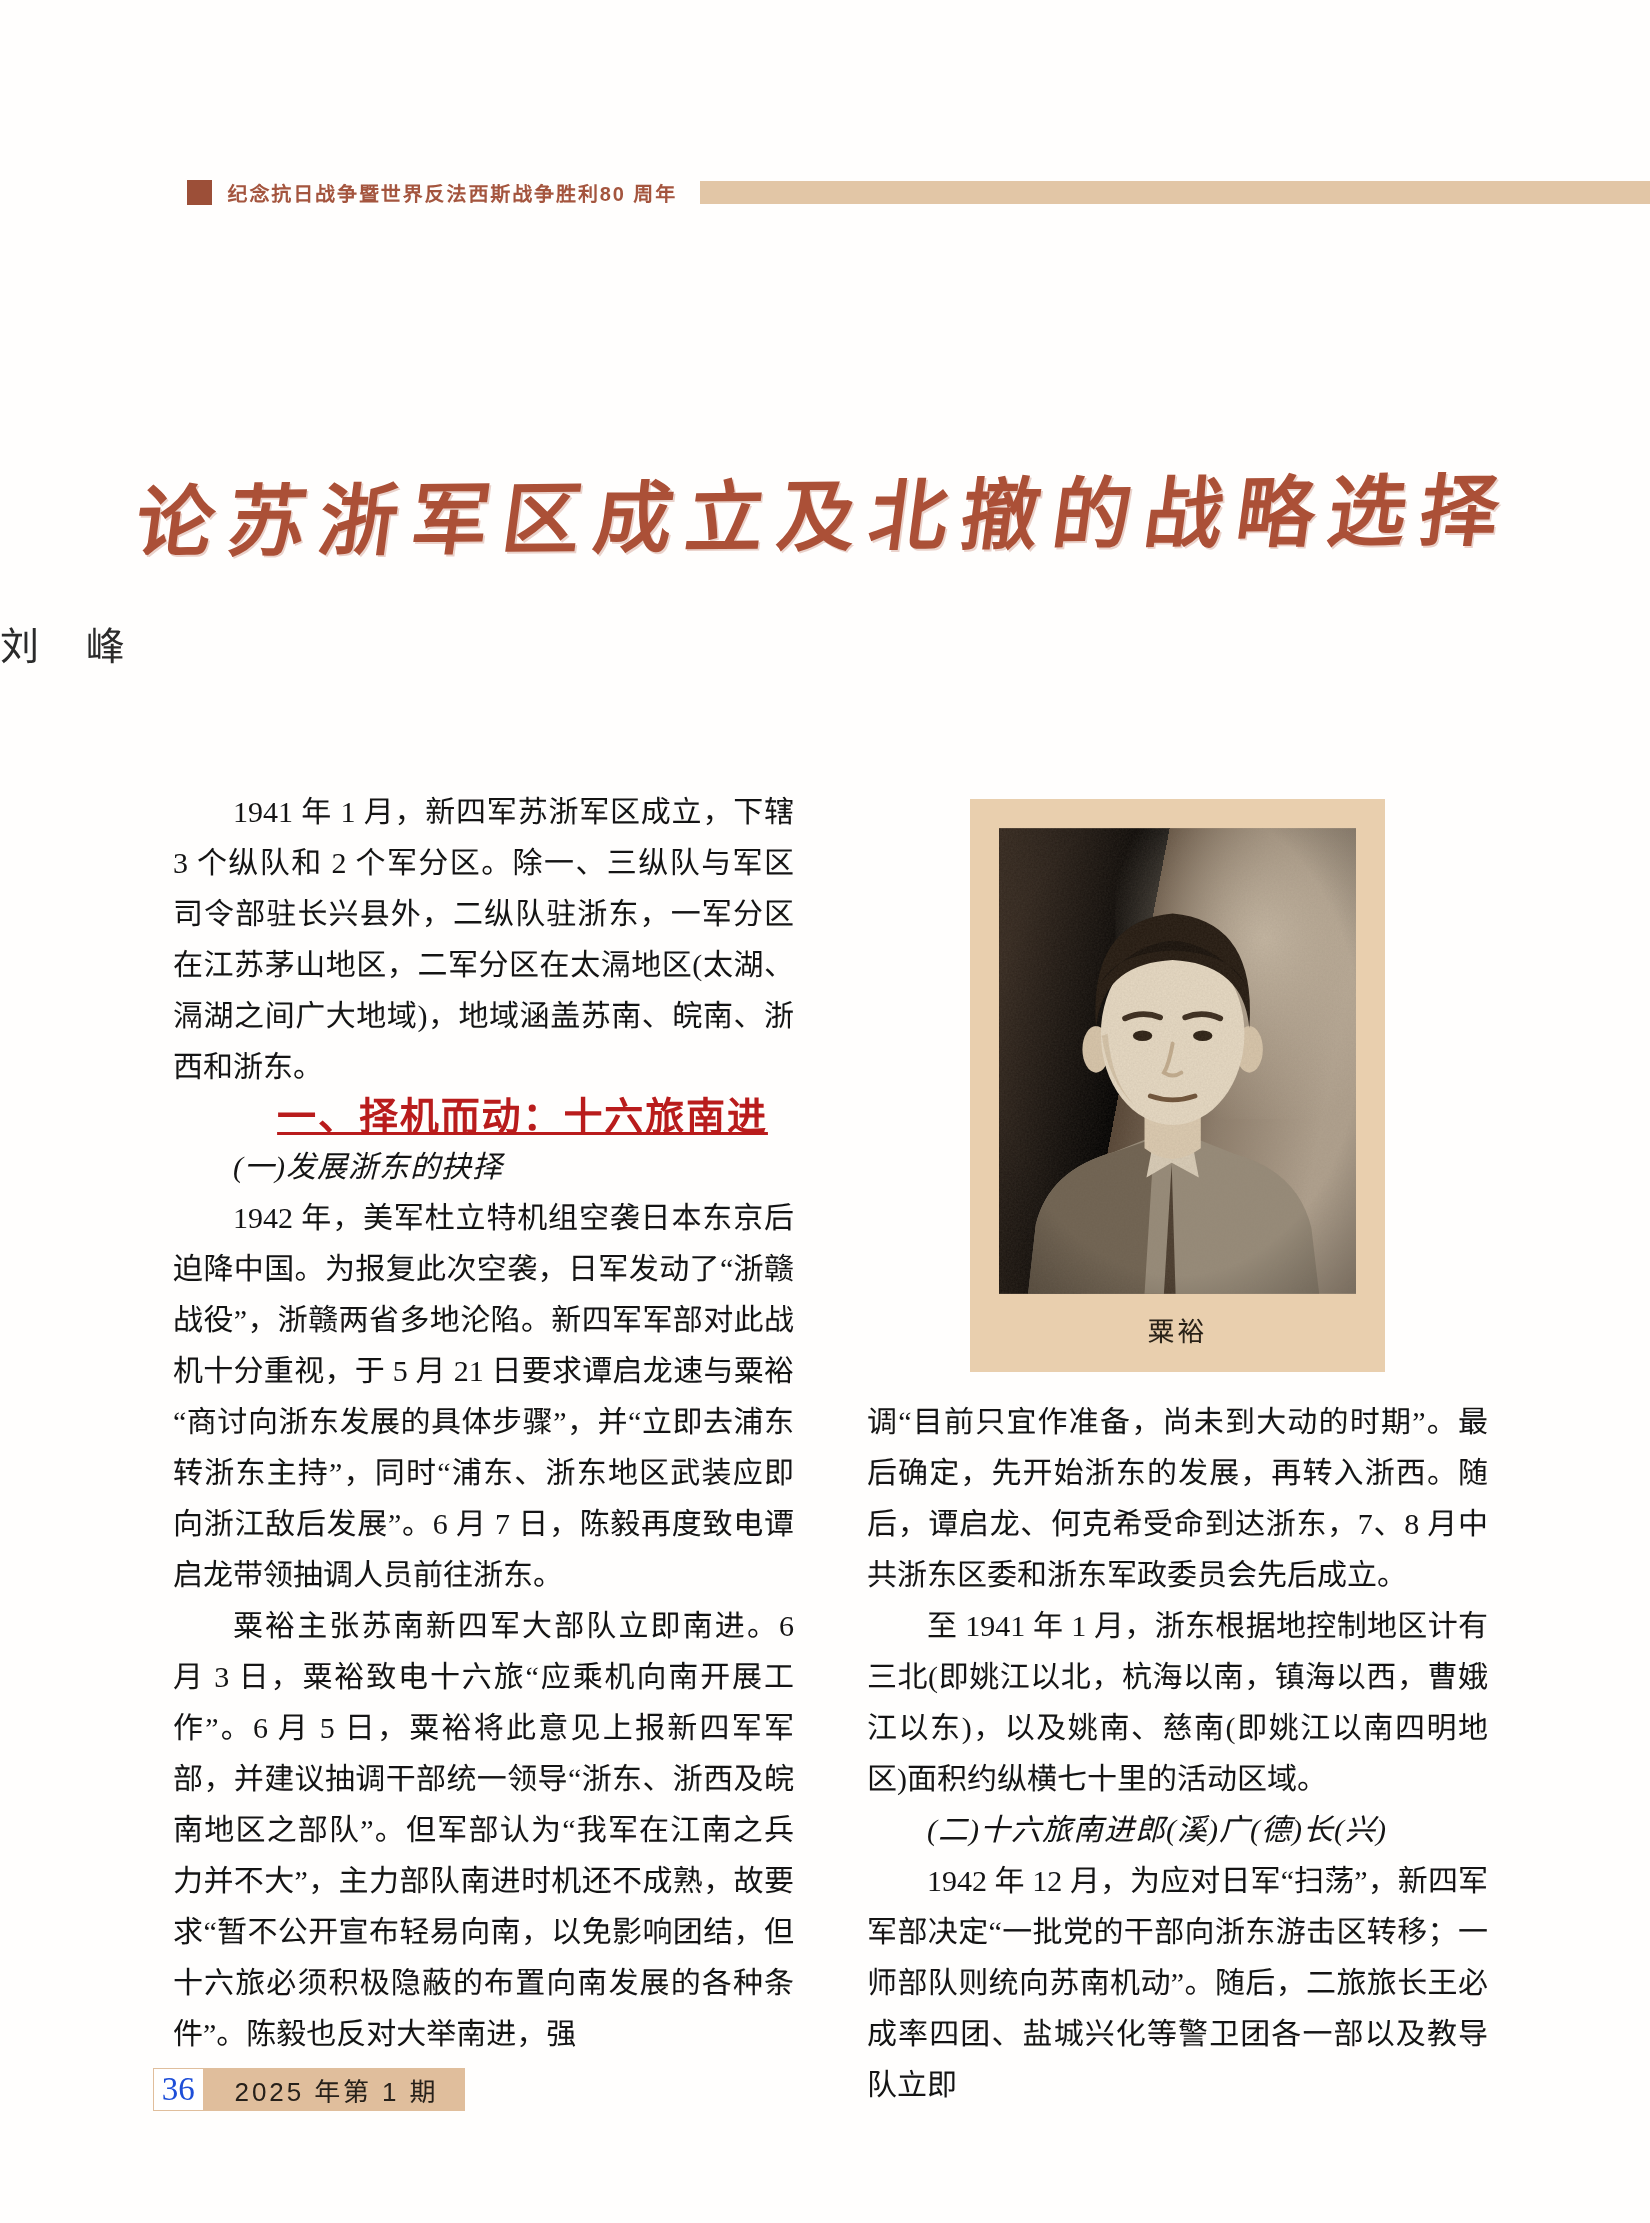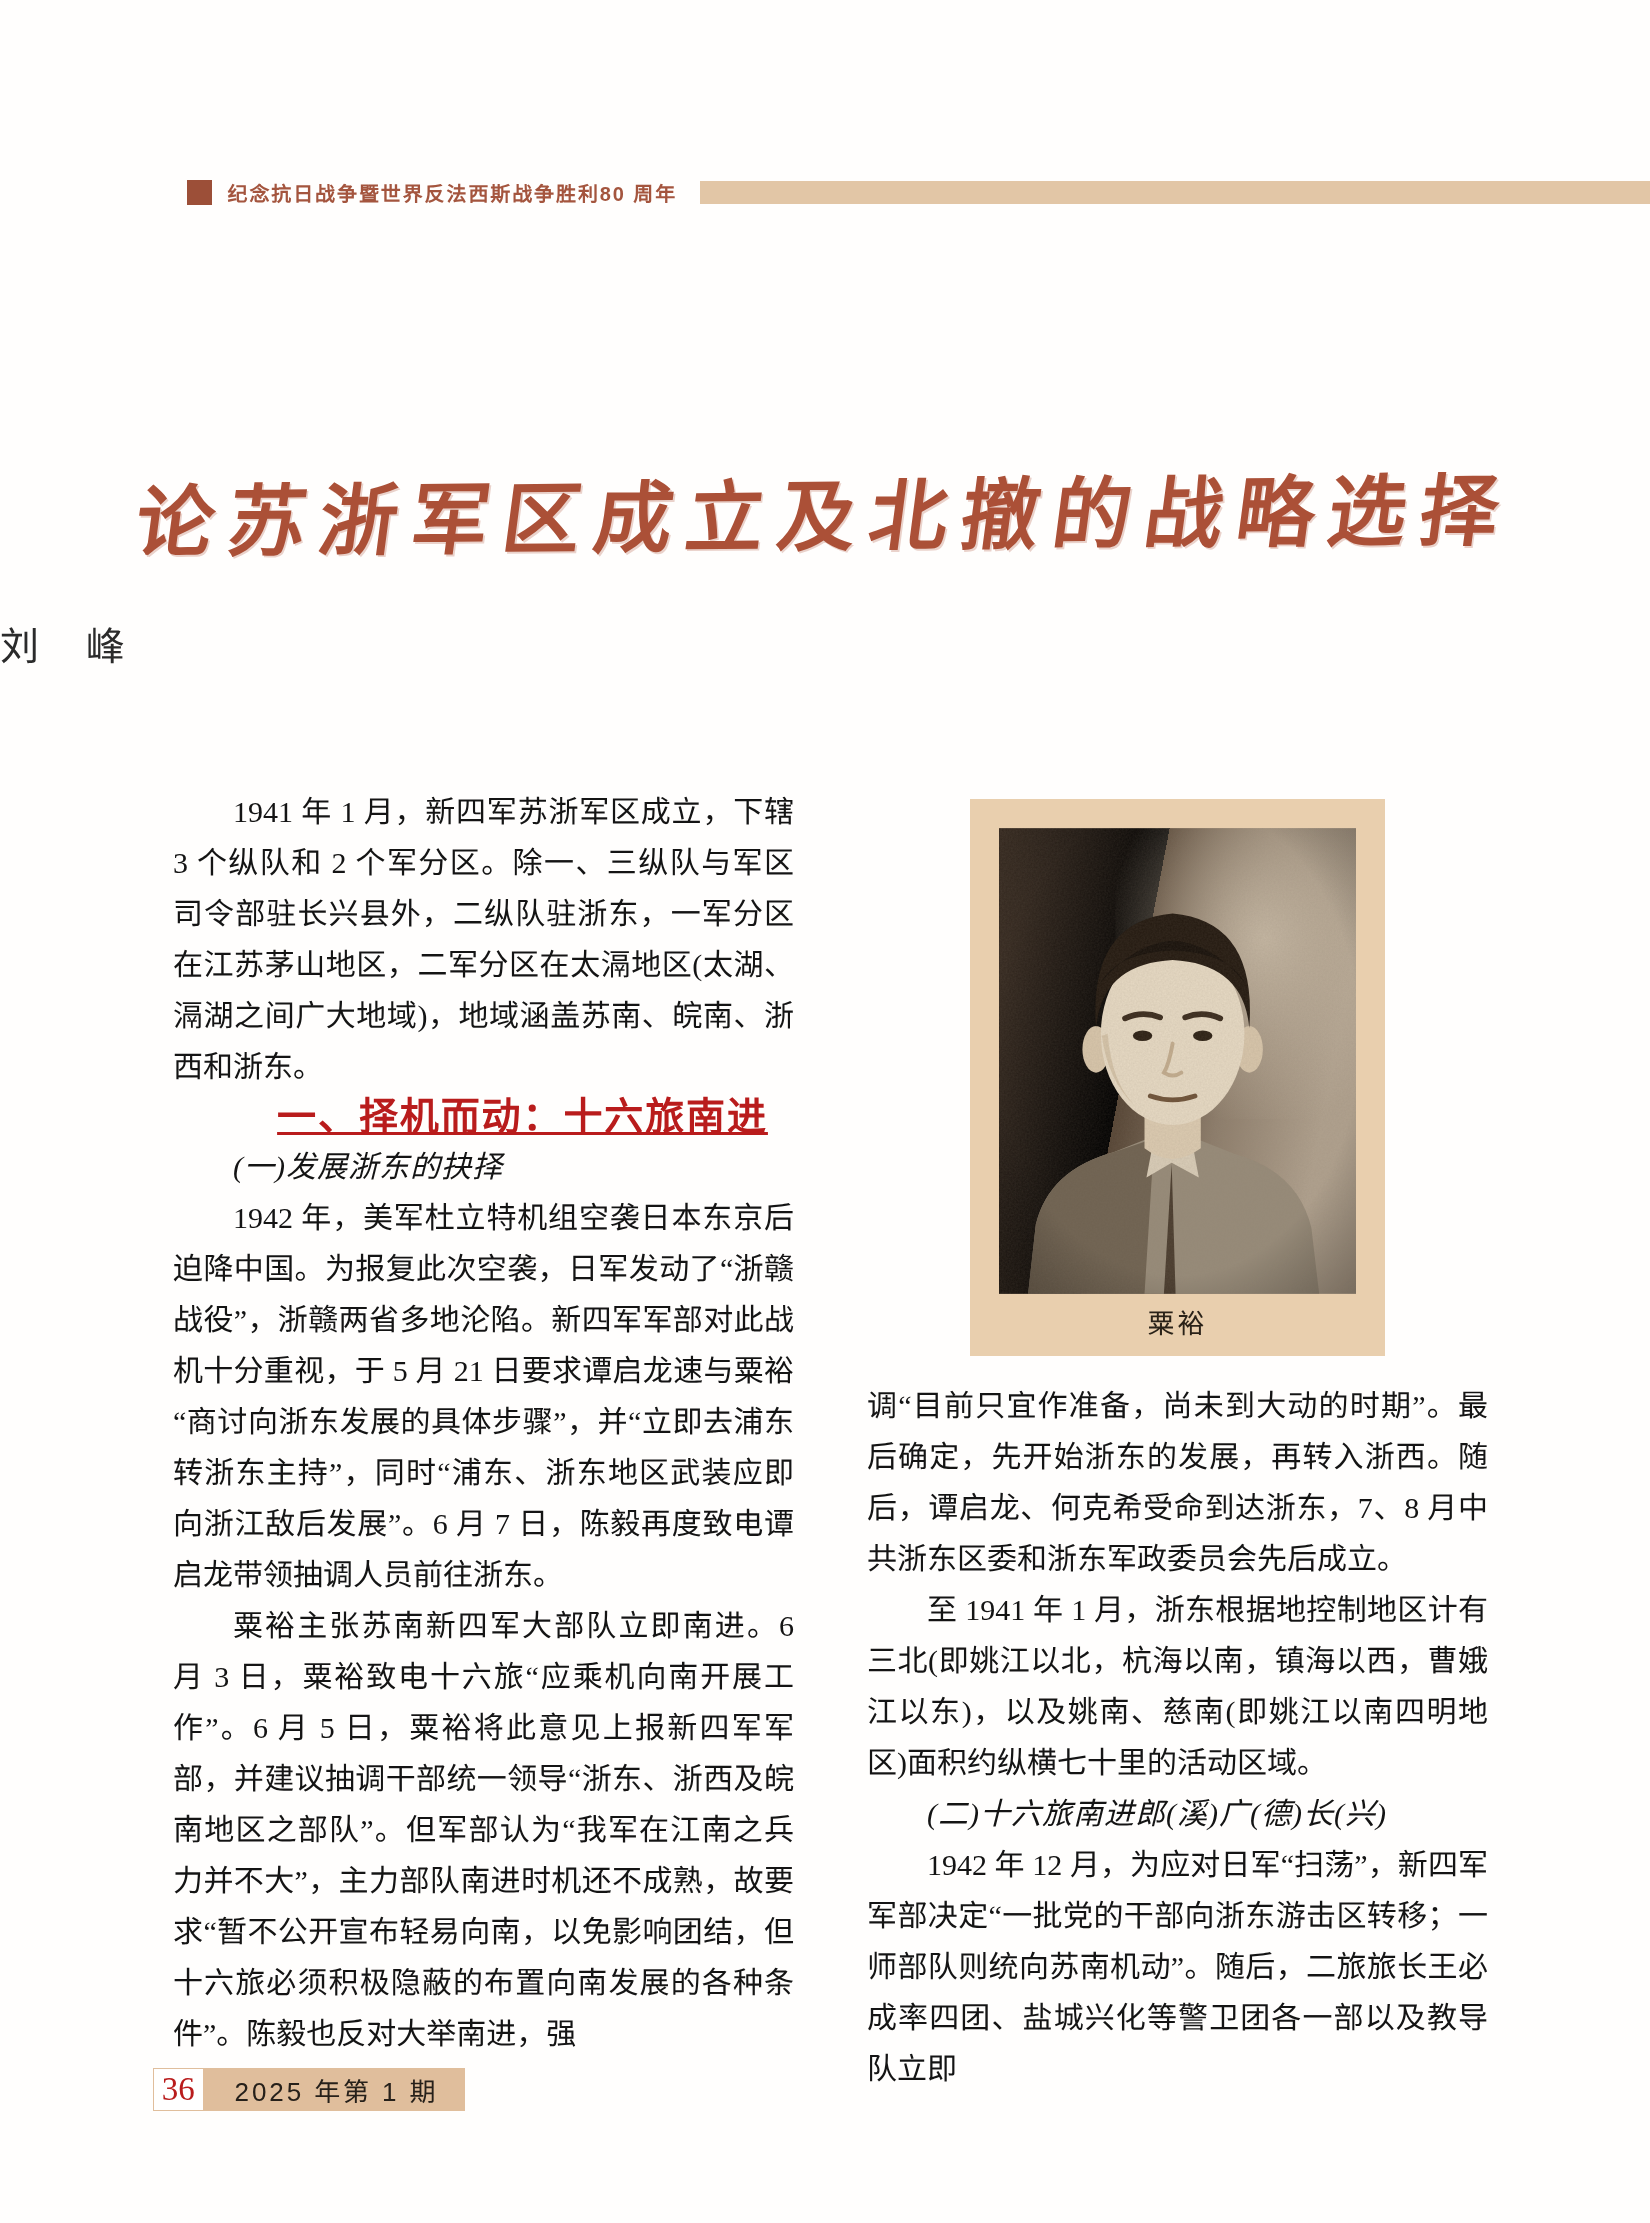--- a/index.html
+++ b/index.html
@@ -110,21 +110,21 @@
     background: #E9CFAE;
     padding: 29px 29px 0 29px;
     box-sizing: border-box;
   }
   .portrait-photo {
     display: block;
     width: 357px;
     height: 466px;
   }
   .photo-caption {
-    height: 62px;
+    height: 78px;
     display: flex;
     align-items: center;
     justify-content: center;
     font-size: 27px;
     letter-spacing: 2.9px;
     color: #2a2218;
     text-align: center;
   }
 
   
@@ -137,21 +137,21 @@
   .page-number {
     box-sizing: border-box;
     min-width: 50px;
     padding: 0 7.8px;
     background: #ffffff;
     border: 1.9px solid #E0BE9C;
     display: flex;
     align-items: center;
     justify-content: center;
     font-size: 33px;
-    color: #b91c1c;
+    color: #1d4ed8;
   }
   .issue-label {
     background: #E0BE9C;
     display: flex;
     align-items: center;
     padding: 0 27px 0 31px;
     font-family: "Liberation Sans", "DejaVu Sans", sans-serif;
     font-size: 26px;
     letter-spacing: 2.9px;
     color: #26201a;

